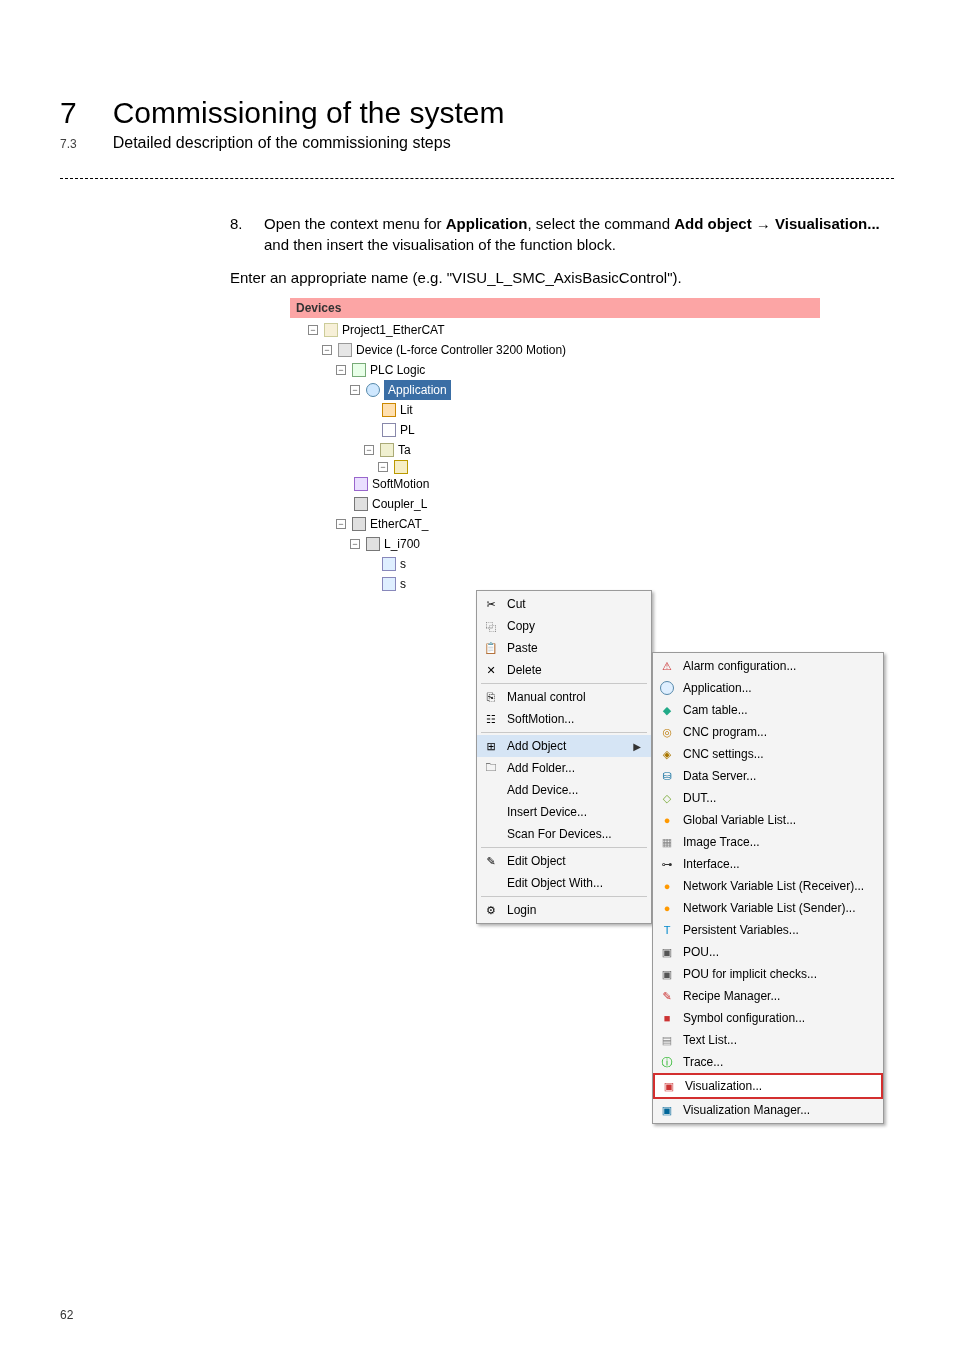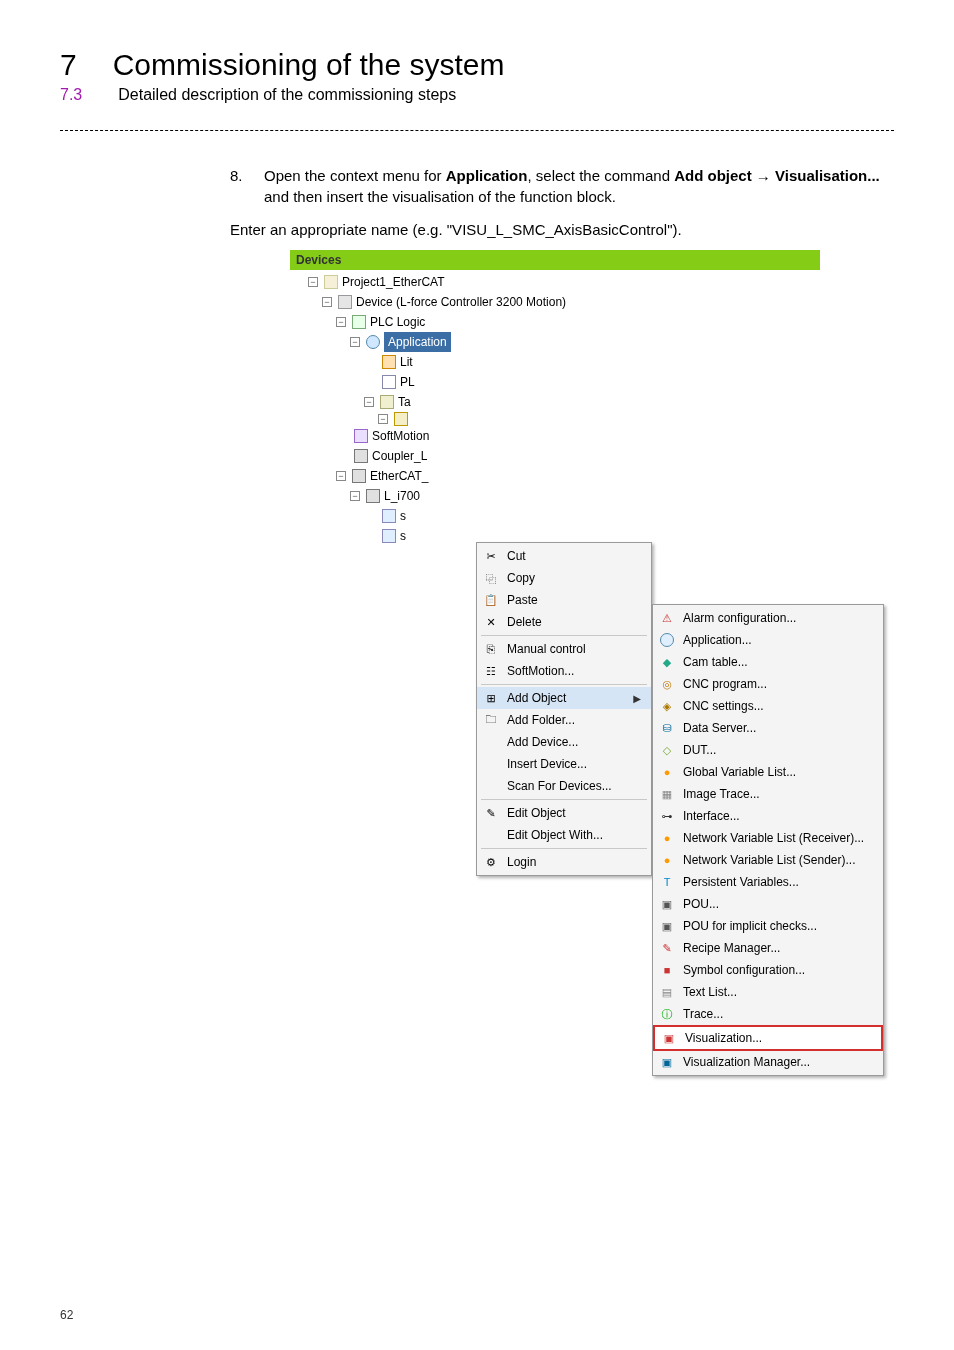--- a/index.html
+++ b/index.html
@@ -8,43 +8,43 @@
     background: #fff;
     color: #000;
     width: 954px;
     height: 1350px;
     position: relative;
     overflow: hidden;
   }
   .page { padding: 48px 60px 30px 60px; }
   .hdr-row { display: flex; align-items: baseline; gap: 36px; margin-bottom: 4px; }
   .chapnum { font-size: 30px; font-weight: 400; }
-  .chaptitle { font-size: 30px; font-weight: 400; }
+  .chaptitle { font-size: 30px; font-weight: 400; margin-top: 48px; }
   .sub-row { display: flex; align-items: baseline; gap: 36px; margin-bottom: 26px; }
-  .secnum { font-size: 16px; color: #a21caf; }
+  .secnum { font-size: 12px; color: #404040; }
   .sectitle { font-size: 16px; text-align: center; }
   .dashline {
     border: none;
     border-top: 1.5px dashed #000;
     margin-bottom: 34px;
     letter-spacing: 2px;
   }
   .step-wrap { margin-left: 170px; margin-bottom: 14px; }
   .step { display: flex; gap: 16px; font-size: 15px; line-height: 1.4; }
   .step-num { min-width: 18px; }
   .step-text b { font-weight: 700; }
   .enter-line { margin-left: 170px; font-size: 15px; margin-bottom: 12px; }
 
   .shot {
     margin-left: 230px;
     width: 530px;
     background: #fff;
   }
   .shot-title {
-    background: #84cc16;
+    background: #fca5a5;
     font-size: 12px;
     font-weight: 700;
     padding: 3px 6px;
     color: #333;
   }
   .tree {
     font-size: 12px;
     line-height: 20px;
     font-family: "Tahoma", sans-serif;
     padding: 2px 2px 2px 4px;

